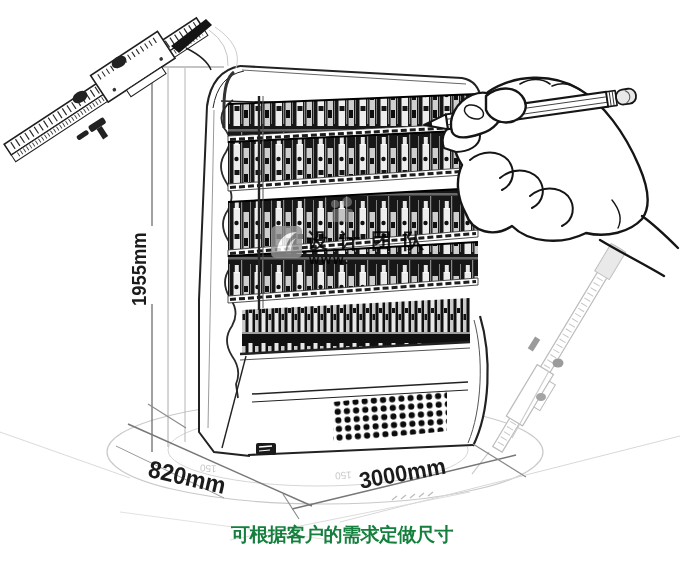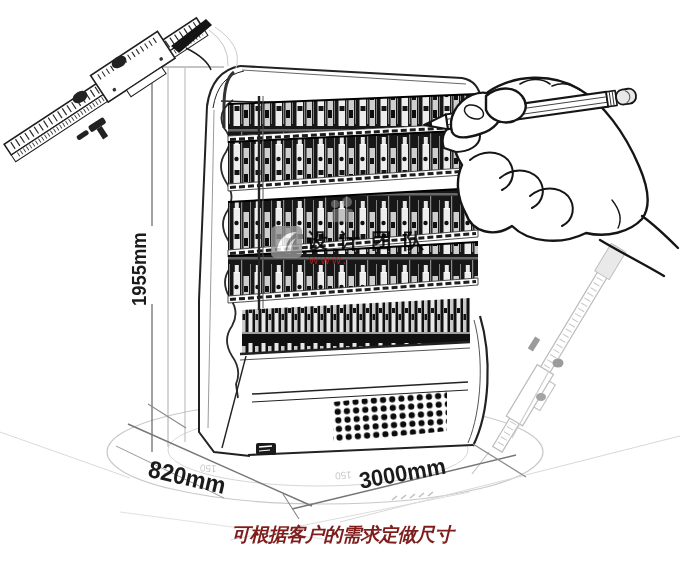--- a/index.html
+++ b/index.html
@@ -11,21 +11,21 @@
              font-family:"Liberation Sans", sans-serif;transform-origin:left top;}
   .dim-v{left:128px;top:306px;font-size:20px;transform:rotate(-90deg) scaleX(.92);}
   .dim-depth{left:152px;top:455px;font-size:24px;transform:rotate(13deg) scaleX(.95);}
   .dim-width{left:357px;top:468px;font-size:23px;transform:rotate(-10deg) scaleX(.95);}
   .note{left:231px;top:522px;width:220px;text-align:center;font-size:19px;font-weight:700;
         letter-spacing:-0.5px;}
   .wm-logo{left:271px;top:226px;width:31px;height:32px;border-radius:5px;background:#949494;opacity:.82;}
   .wm-logo svg{position:absolute;left:0;top:0;}
   .wm-text{left:307px;top:227px;font-size:21px;font-weight:700;color:#000000;opacity:.85;
            letter-spacing:11px;}
-  .wm-url{left:309px;top:252px;font-size:13px;font-weight:400;color:#b91c1c;opacity:.85;
+  .wm-url{left:309px;top:252px;font-size:13px;font-weight:700;color:#000000;opacity:.85;
           letter-spacing:2px;}
   .wm-emblem{left:327px;top:194px;width:30px;height:32px;opacity:.5;}
   .floor-mark{color:#c9c9c9;font-size:10px;}
   .fm1{left:335px;top:470px;transform:rotate(177deg);}
   .fm2{left:200px;top:463px;transform:rotate(183deg);}
 </style>
 </head>
 <body>
 
 <div class="stage">
@@ -251,15 +251,15 @@
 
 <div class="overlay wm-logo">
   <svg width="31" height="32" viewBox="0 0 31 32">
     <path d="M6,25 C7,13 15,6 26,6 C19,10 15,17 14.5,25 Z" fill="#ffffff"></path>
     <path d="M16,25 C17,19 20,14 25,12 C22,16 20,20 19.5,25 Z" fill="#ffffff" opacity="0.85"></path>
   </svg>
 </div>
 <div class="overlay wm-text">设计团队</div>
 <div class="overlay wm-url">www.</div>
 
-<div class="overlay note" id="note" style="color: #7f1d1d; font-style: italic;">可根据客户的需求定做尺寸</div>
+<div class="overlay note" id="note" style="color: #15803d;">可根据客户的需求定做尺寸</div>
 
 </div>
 
 </body></html>

